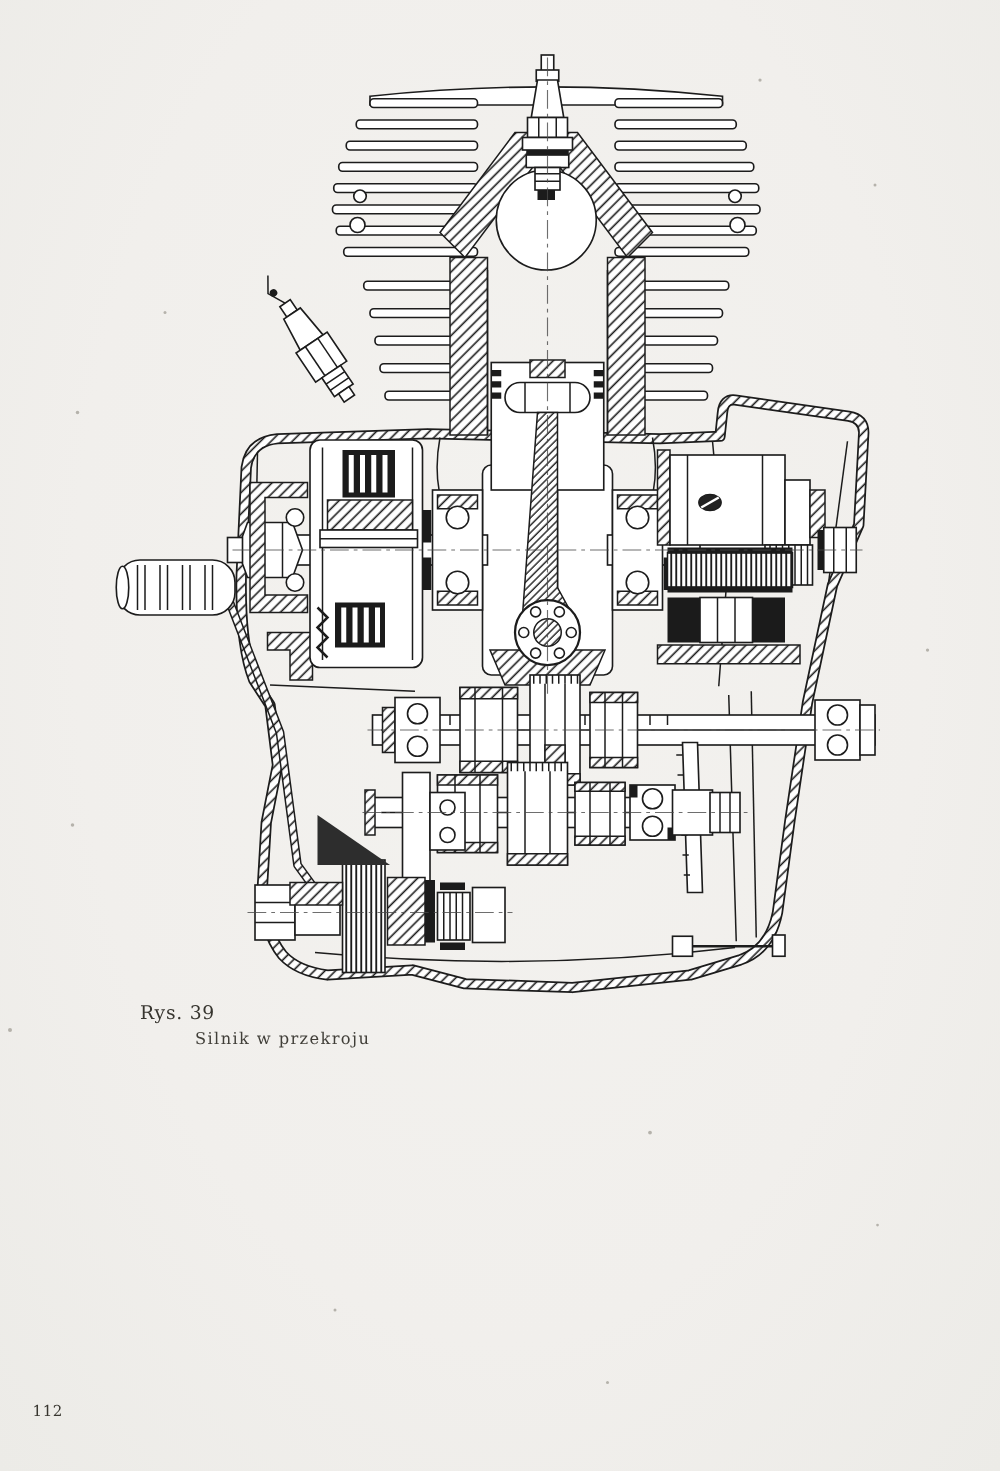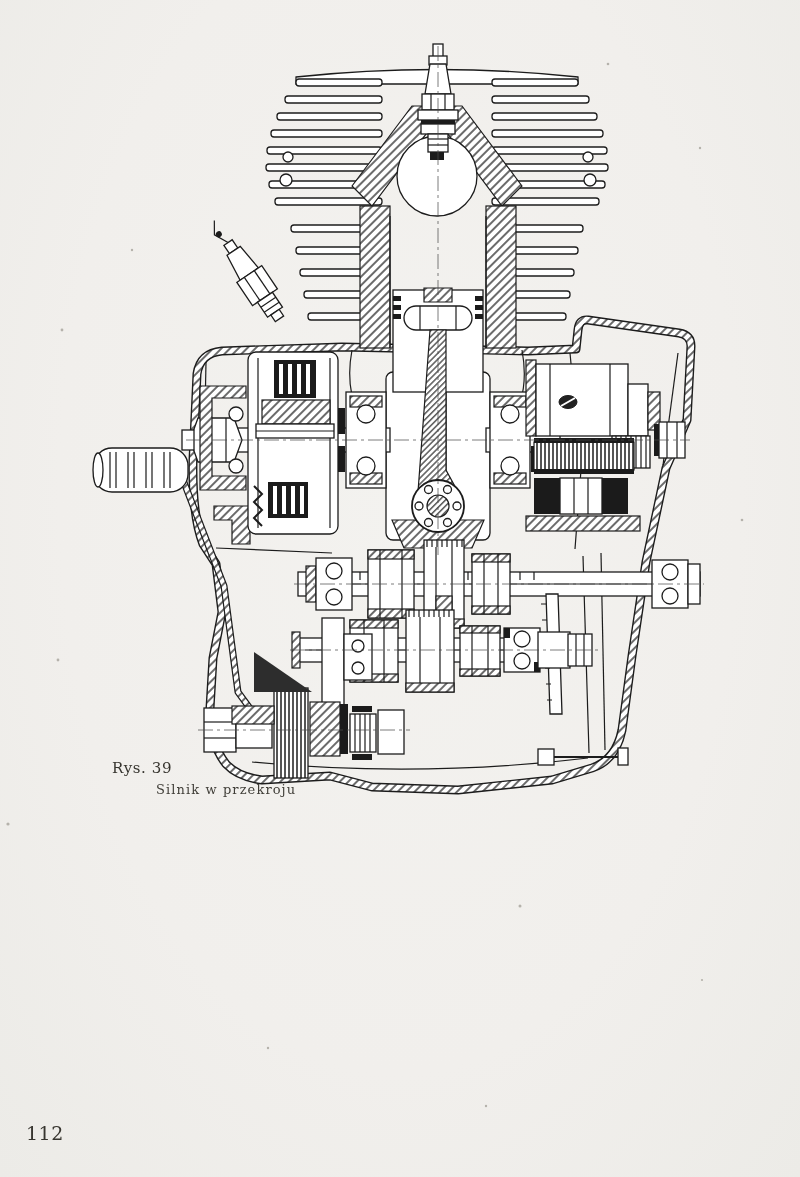--- a/index.html
+++ b/index.html
@@ -22,24 +22,24 @@
   .ht{fill:url(#h);stroke:var(--ink);stroke-width:1.2;}
   .hd{fill:url(#hd);stroke:var(--ink);stroke-width:1.2;}
   .ln{fill:none;stroke:var(--ink);stroke-width:1.2;}
   .ln2{fill:none;stroke:var(--ink);stroke-width:2;}
   .bk{fill:#1b1b1b;stroke:none;}
   .case-edge{fill:none;stroke:var(--ink);stroke-width:9;stroke-linejoin:round;}
   .case-core{fill:none;stroke:url(#h);stroke-width:6.2;stroke-linejoin:round;}
   .band-edge{fill:none;stroke:var(--ink);stroke-width:7;stroke-linejoin:round;}
   .band-core{fill:none;stroke:url(#h);stroke-width:4.6;stroke-linejoin:round;}
   .cl{fill:none;stroke:#4a4a4a;stroke-width:0.9;stroke-dasharray:15 4 3 4;opacity:.8;}
-  .caption{position:absolute;left:112px;top:759px;}
+  .caption{position:absolute;left:112px;top:801px;}
   .caption .fig-label{font-size:15px;letter-spacing:.6px;color:#37352f;}
   .caption .fig-title{font-size:13px;letter-spacing:1.1px;color:#403e38;margin-top:5px;margin-left:44px;}
-  .page-num{position:absolute;left:26px;top:1122px;font-size:19px;letter-spacing:.5px;color:#37352f;}
+  .page-num{position:absolute;left:26px;top:1122px;font-size:12px;letter-spacing:.5px;color:#37352f;}
 </style>
 </head>
 <body>
 
 <div class="figure-wrap">
 <svg width="800" height="1177" viewBox="0 0 800 1177">
   <defs>
     <pattern id="h" patternUnits="userSpaceOnUse" width="6" height="6" patternTransform="rotate(45)">
       <rect width="6" height="6" fill="#ffffff"></rect>
       <line x1="1" y1="0" x2="1" y2="6" stroke="#1c1c1c" stroke-width="1.3"></line>

